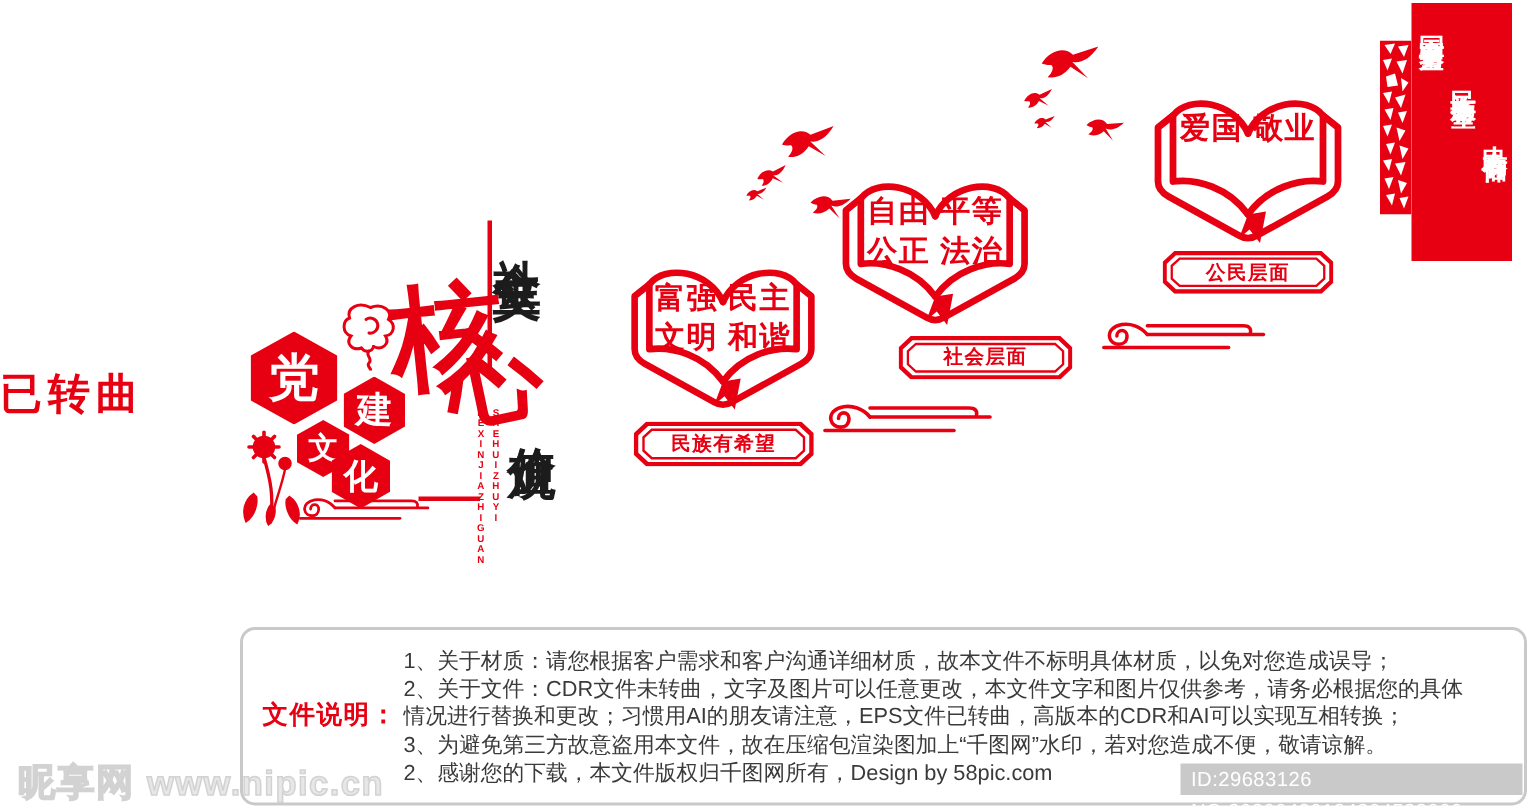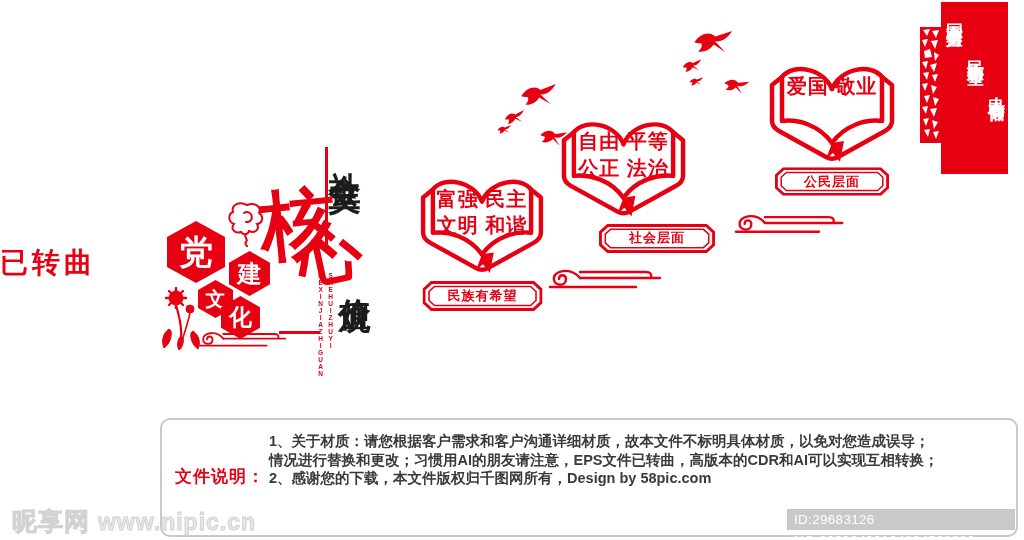--- a/index.html
+++ b/index.html
@@ -53,21 +53,21 @@
   .banner{left:941px;top:2px;width:67px;height:172px;background:#e60012;}
   .banner .bc{position:absolute;writing-mode:vertical-rl;text-orientation:upright;color:#fff;font-weight:900;
       font-size:17px;letter-spacing:2px;line-height:1.18;}
   .bc1{left:3px;top:8px;}
   .bc2{left:24px;top:45px;}
   .bc3{left:45px;top:82px;}
   
   .notes{left:160px;top:418px;width:858px;height:119px;background:#fff;border:2px solid #c9c9c9;border-radius:10px;box-sizing:border-box;}
   .notes-label{position:absolute;left:13px;top:45px;font-size:17px;font-weight:700;color:#e60012;letter-spacing:1px;}
   .notes-list{position:absolute;left:107px;top:12px;}
-  .note-line{white-space:nowrap;font-size:14.5px;line-height:18.7px;color:#3a3a3a;font-weight:700;}
+  .note-line{white-space:nowrap;font-size:14.5px;line-height:18.7px;color:#3a3a3a;font-weight:400;}
   
   .nipic{left:12px;top:505px;color:#e7e7e7;-webkit-text-stroke:1px #d2d2d2;font-weight:900;font-size:25px;letter-spacing:1px;}
   .nipic .url{font-size:23px;}
   .idbox{left:787px;top:509px;width:228px;height:21px;background:rgba(168,168,168,0.62);color:#fff;
       font-size:13.5px;line-height:21px;padding-left:7px;box-sizing:border-box;letter-spacing:0.3px;}
 </style>
 </head>
 <body>
 
 <svg width="0" height="0" style="position:absolute">
@@ -268,21 +268,23 @@
   <div class="abs banner">
     <div class="bc bc1">国家有力量</div>
     <div class="bc bc2">民族有希望</div>
     <div class="bc bc3">人民有信仰</div>
   </div>
 
   <div class="abs notes">
     <div class="notes-label">文件说明：</div>
     <div class="notes-list">
       <div class="note-line">1、关于材质：请您根据客户需求和客户沟通详细材质，故本文件不标明具体材质，以免对您造成误导；</div>
+      <div class="note-line">2、关于文件：CDR文件未转曲，文字及图片可以任意更改，本文件文字和图片仅供参考，请务必根据您的具体</div>
       <div class="note-line">情况进行替换和更改；习惯用AI的朋友请注意，EPS文件已转曲，高版本的CDR和AI可以实现互相转换；</div>
+      <div class="note-line">3、为避免第三方故意盗用本文件，故在压缩包渲染图加上“千图网”水印，若对您造成不便，敬请谅解。</div>
       <div class="note-line">2、感谢您的下载，本文件版权归千图网所有，Design by 58pic.com</div>
     </div>
   </div>
 
   <div class="abs nipic">
     <span>昵享网</span>
     <span class="url">www.nipic.cn</span>
   </div>
   <div class="abs idbox">ID:29683126 NO:20200420134804538000</div>
 

